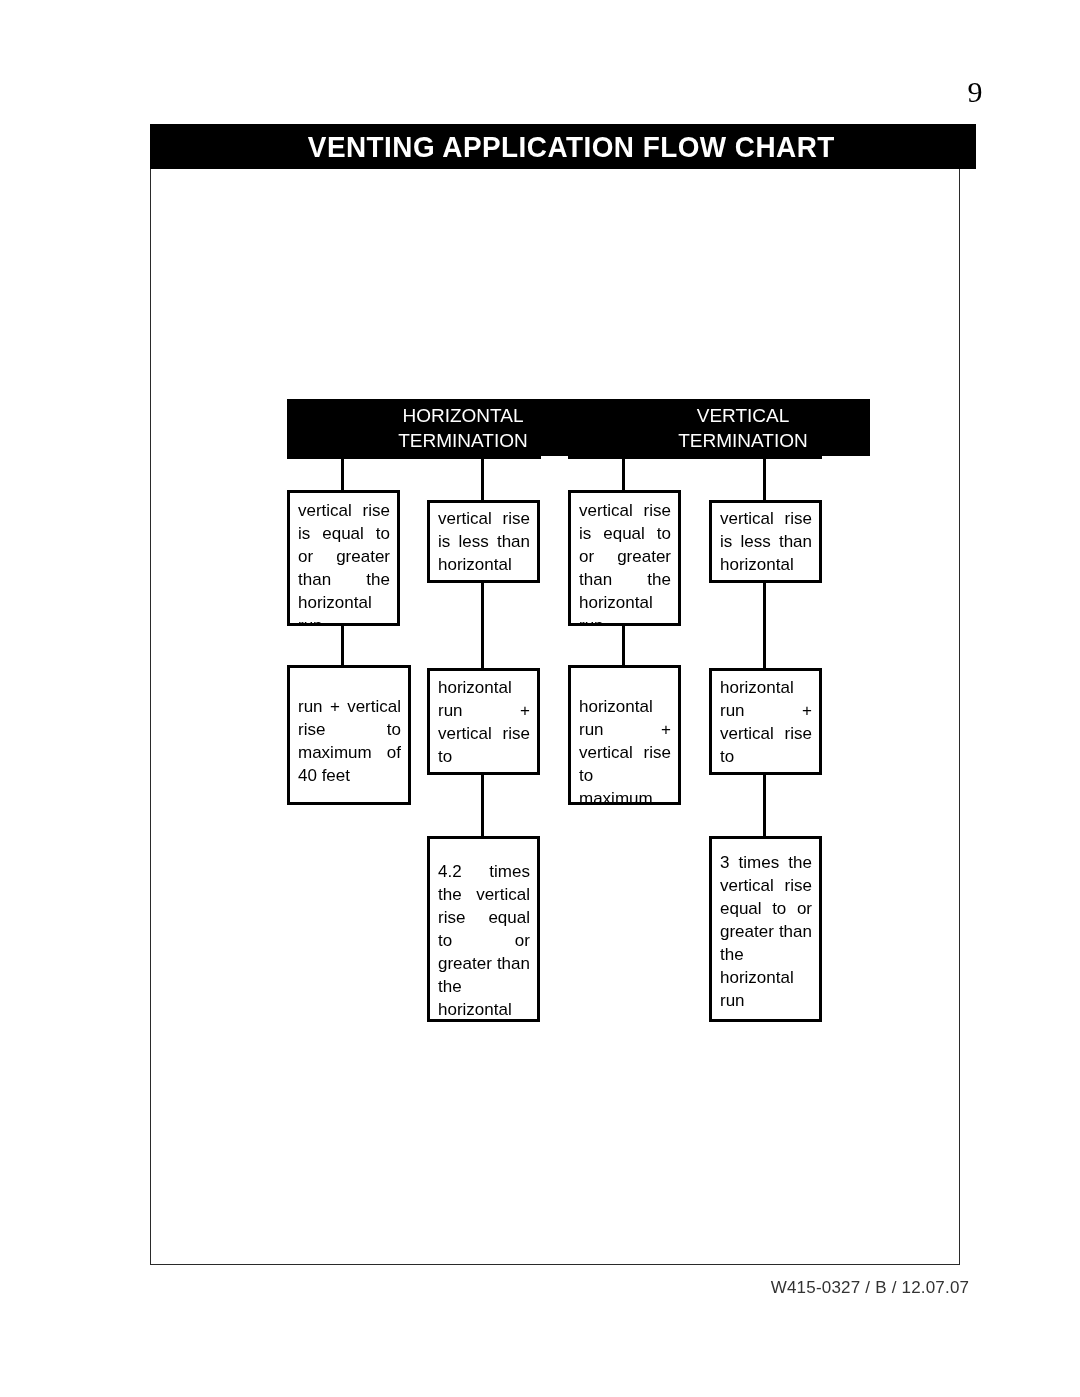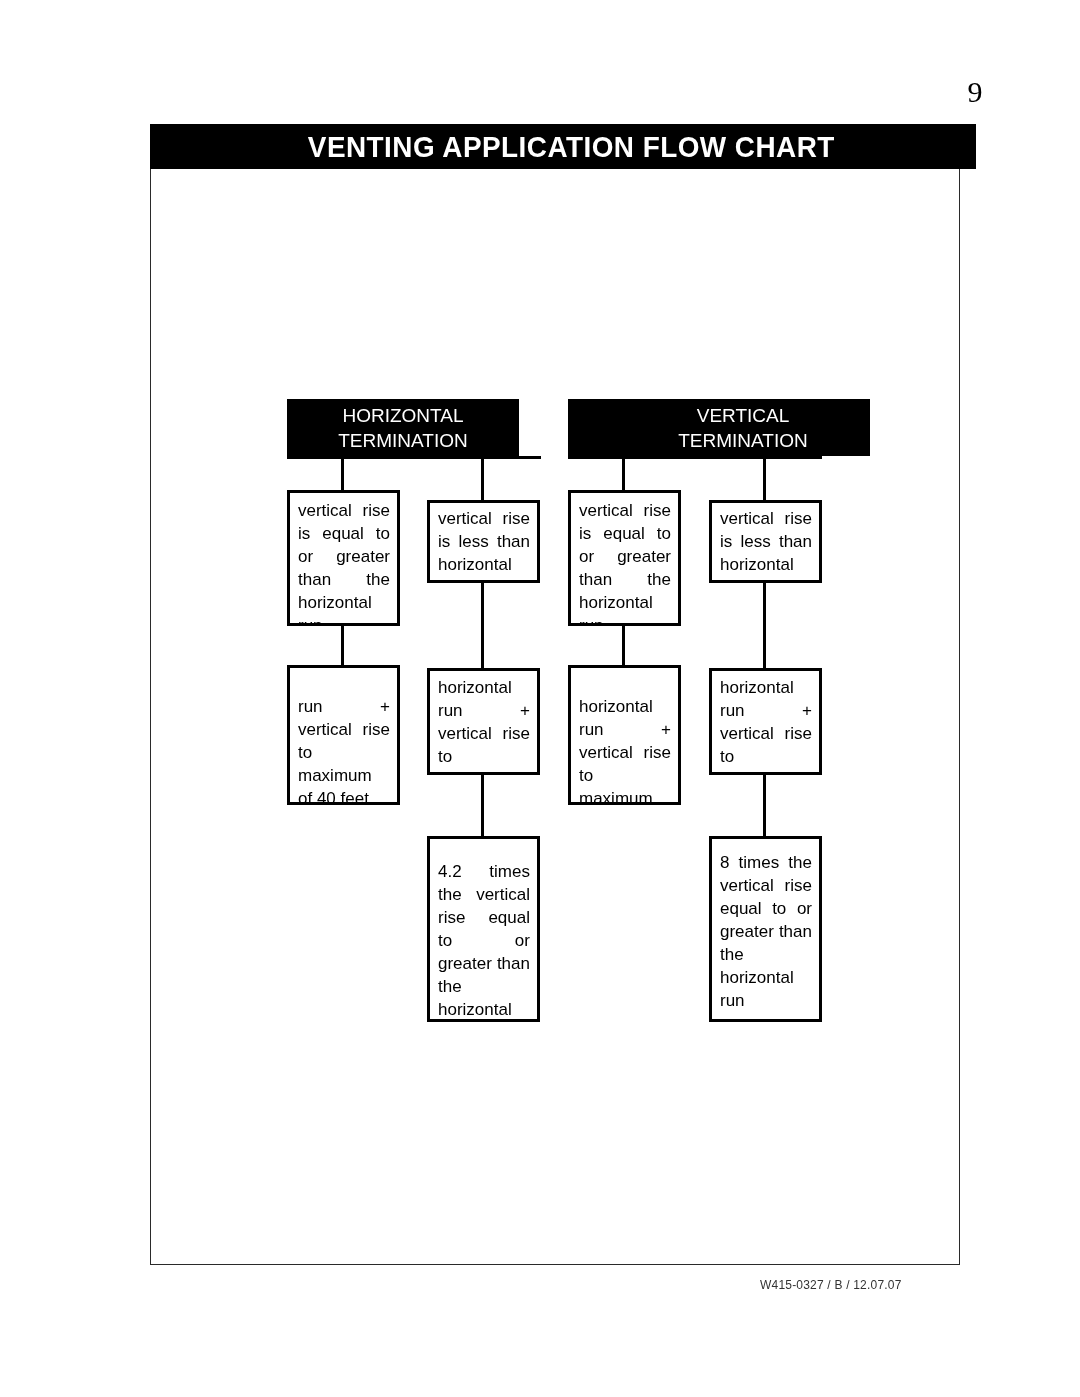--- a/index.html
+++ b/index.html
@@ -114,40 +114,40 @@
     height: 3px;
     background: #000000;
   }
 
   
   #footer-code {
     position: absolute;
     left: 760px;
     top: 1278px;
     width: 220px;
-    text-align: left;
-    font-size: 12px;
+    text-align: center;
+    font-size: 17px;
     color: #333333;
     letter-spacing: 0.2px;
   }
 </style>
 </head>
 <body>
 
 <div id="page-number">9</div>
 
 <div id="title-banner">
   <span class="title-text">VENTING APPLICATION FLOW CHART</span>
 </div>
 
 <div id="page-frame"></div>
 
 <div id="flow-chart">
 
-  <div class="header-box" style="left:287px; top:399px; width:232px; height:57px;">
+  <div class="header-box" style="left:287px; top:399px; width:272px; height:57px;padding-left:40px;">
     <div class="hdr-inner">
       <div>HORIZONTAL</div>
       <div>TERMINATION</div>
     </div>
   </div>
 
   <div class="header-box" style="left:568px; top:399px; width:254px; height:57px;padding-left:48px;">
     <div class="hdr-inner">
       <div>VERTICAL</div>
       <div>TERMINATION</div>
@@ -159,21 +159,21 @@
   <div class="conn-v" style="left:481px; top:456px; height:44px;"></div>
 
   <div class="conn-h" style="left:568px; top:456px; width:254px;"></div>
   <div class="conn-v" style="left:622px; top:456px; height:34px;"></div>
   <div class="conn-v" style="left:763px; top:456px; height:44px;"></div>
 
   <div class="node-box" style="left:287px; top:490px; width:113px; height:136px;">
     <div class="node-text" style="padding:6px 7px 0 8px;">vertical rise is equal to or greater than the horizontal run horizontal</div>
   </div>
   <div class="conn-v" style="left:341px; top:626px; height:39px;"></div>
-  <div class="node-box" style="left:287px; top:665px; width:113px; height:140px;">
+  <div class="node-box" style="left:287px; top:665px; width:124px; height:140px;">
     <div class="node-text" style="padding:27px 7px 0 8px;">run + vertical rise to maximum of 40 feet</div>
   </div>
 
   <div class="node-box" style="left:427px; top:500px; width:113px; height:83px;">
     <div class="node-text" style="padding:4px 7px 0 8px;">vertical rise is less than horizontal run</div>
   </div>
   <div class="conn-v" style="left:481px; top:583px; height:85px;"></div>
   <div class="node-box" style="left:427px; top:668px; width:113px; height:107px;">
     <div class="node-text" style="padding:5px 7px 0 8px;">horizontal run + vertical rise to maximum of 24.75 feet</div>
   </div>
@@ -192,18 +192,18 @@
 
   <div class="node-box" style="left:709px; top:500px; width:113px; height:83px;">
     <div class="node-text" style="padding:4px 7px 0 8px;">vertical rise is less than horizontal run</div>
   </div>
   <div class="conn-v" style="left:763px; top:583px; height:85px;"></div>
   <div class="node-box" style="left:709px; top:668px; width:113px; height:107px;">
     <div class="node-text" style="padding:5px 7px 0 8px;">horizontal run + vertical rise to maximum of 40 feet</div>
   </div>
   <div class="conn-v" style="left:763px; top:775px; height:61px;"></div>
   <div class="node-box" style="left:709px; top:836px; width:113px; height:186px;">
-    <div class="node-text" style="padding:12px 7px 0 8px;">8 times the vertical rise equal to or greater than the horizontal run</div>
+    <div class="node-text" style="padding:12px 7px 0 8px;">3 times the vertical rise equal to or greater than the horizontal run</div>
   </div>
 
 </div>
 
 <div id="footer-code">W415-0327 / B / 12.07.07</div>
 
 </body></html>

